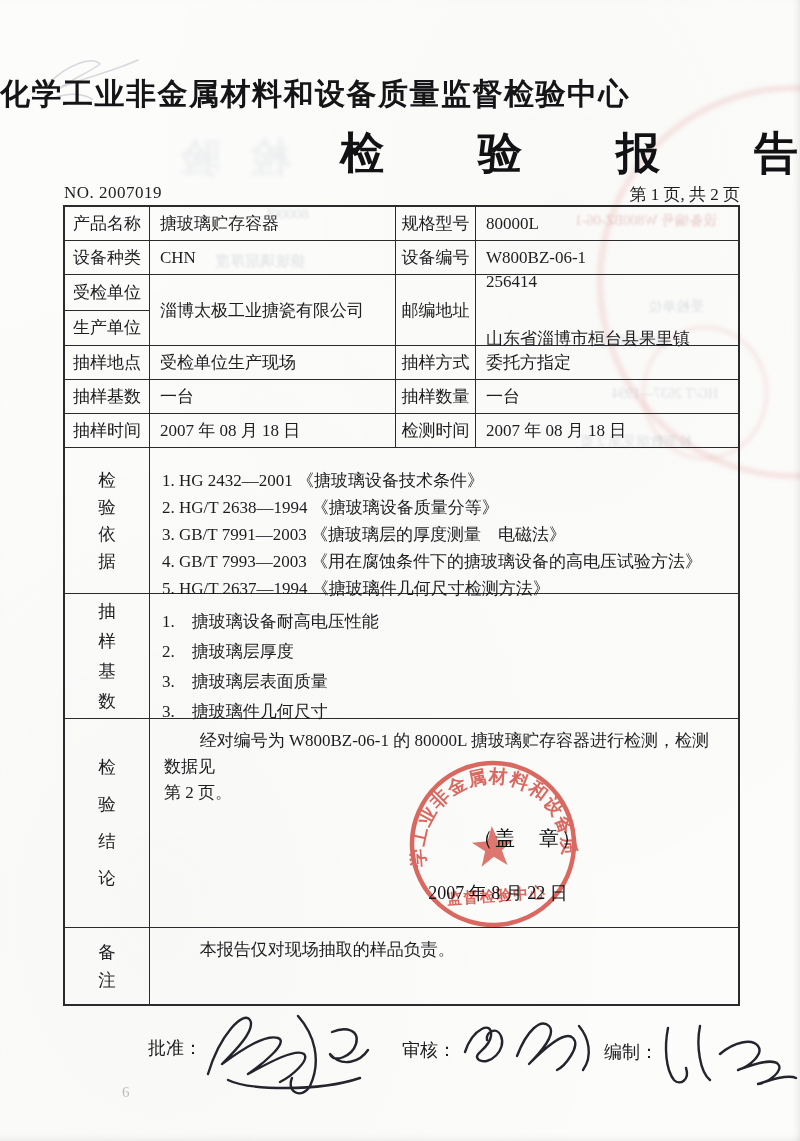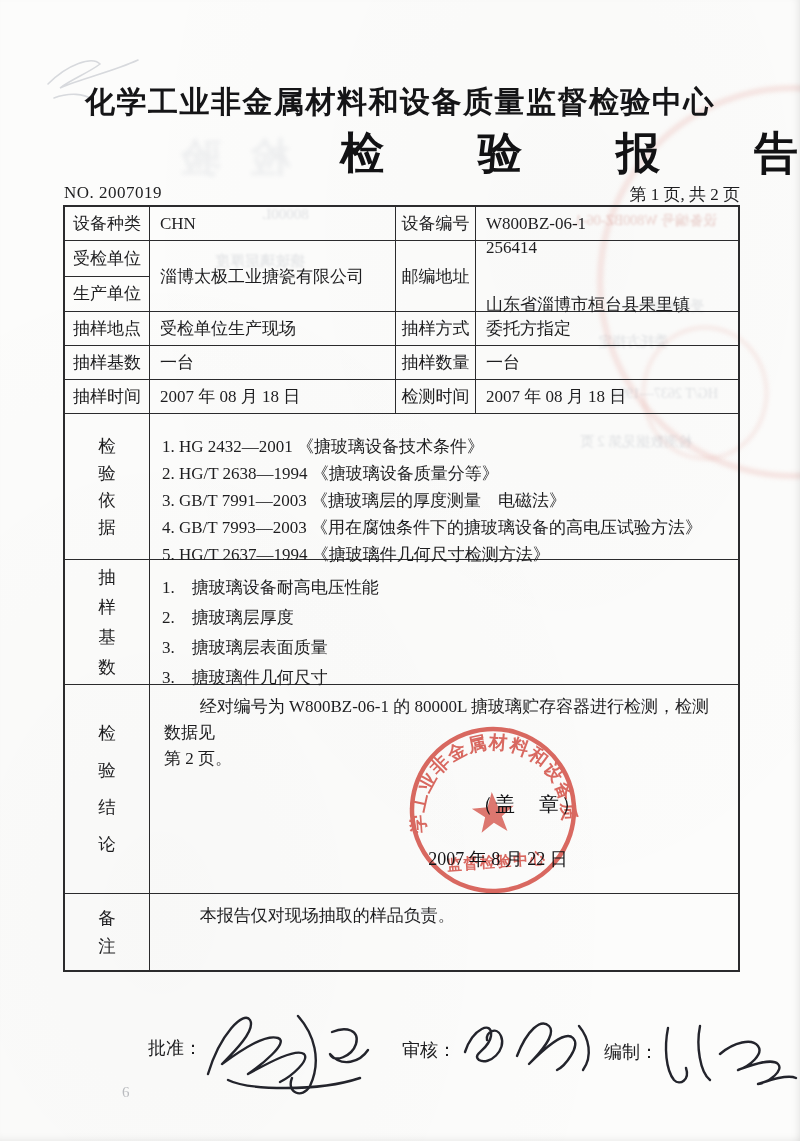--- a/index.html
+++ b/index.html
@@ -9,23 +9,23 @@
       radial-gradient(ellipse at 70% 20%, rgba(0,0,0,0.012), transparent 60%),
       radial-gradient(ellipse at 20% 80%, rgba(0,0,0,0.015), transparent 55%),
       #fcfcfb;
     font-family:"Liberation Serif","DejaVu Serif",serif;
     color:#1d1d1f;
   }
   .page::after{content:"";position:absolute;inset:0;pointer-events:none;
     box-shadow:inset -7px 0 9px -6px rgba(0,0,0,.10), inset 0 -7px 9px -6px rgba(0,0,0,.07);}
 
   
-  .org-title{position:absolute;top:74px;left:0;width:100%;text-align:center;
+  .org-title{position:absolute;top:74px;left:0;width:100%;text-align:left;
     font-family:"Liberation Sans","DejaVu Sans",sans-serif;font-weight:700;
-    font-size:30px;letter-spacing:1.5px;color:#151517;margin-top:8px;}
+    font-size:30px;letter-spacing:1.5px;color:#151517;}
   .report-title{position:absolute;top:124px;left:0;width:100%;text-align:right;
     font-family:Liberation Serif, serif;font-weight:700;
     font-size:44px;letter-spacing:2px;color:#121214;}
   .report-no{position:absolute;left:64px;top:183px;font-size:17px;letter-spacing:.5px;}
   .page-ind{position:absolute;right:60px;top:183px;font-size:17px;}
 
   
   .tbl{position:absolute;left:63px;top:205px;width:677px;border:2px solid #2b2b2d;
     background:transparent;box-sizing:border-box;}
   .trow{display:flex;align-items:stretch;}
@@ -107,20 +107,26 @@
     <path d="M14,56 C30,50 44,52 52,57"></path>
   </svg>
 
   <div class="org-title">化学工业非金属材料和设备质量监督检验中心</div>
   <div class="report-title">检　　验　　报　　告</div>
   <div class="report-no">NO. 2007019</div>
   <div class="page-ind">第 1 页, 共 2 页</div>
 
   <div class="tbl">
 
+    <div class="trow h33">
+      <div class="c lab">产品名称</div>
+      <div class="c val1">搪玻璃贮存容器</div>
+      <div class="c lab2">规格型号</div>
+      <div class="c val2">80000L</div>
+    </div>
 
     <div class="trow h33">
       <div class="c lab">设备种类</div>
       <div class="c val1">CHN</div>
       <div class="c lab2">设备编号</div>
       <div class="c val2">W800BZ-06-1</div>
     </div>
 
     <div class="trow unit">
       <div class="labcol">

